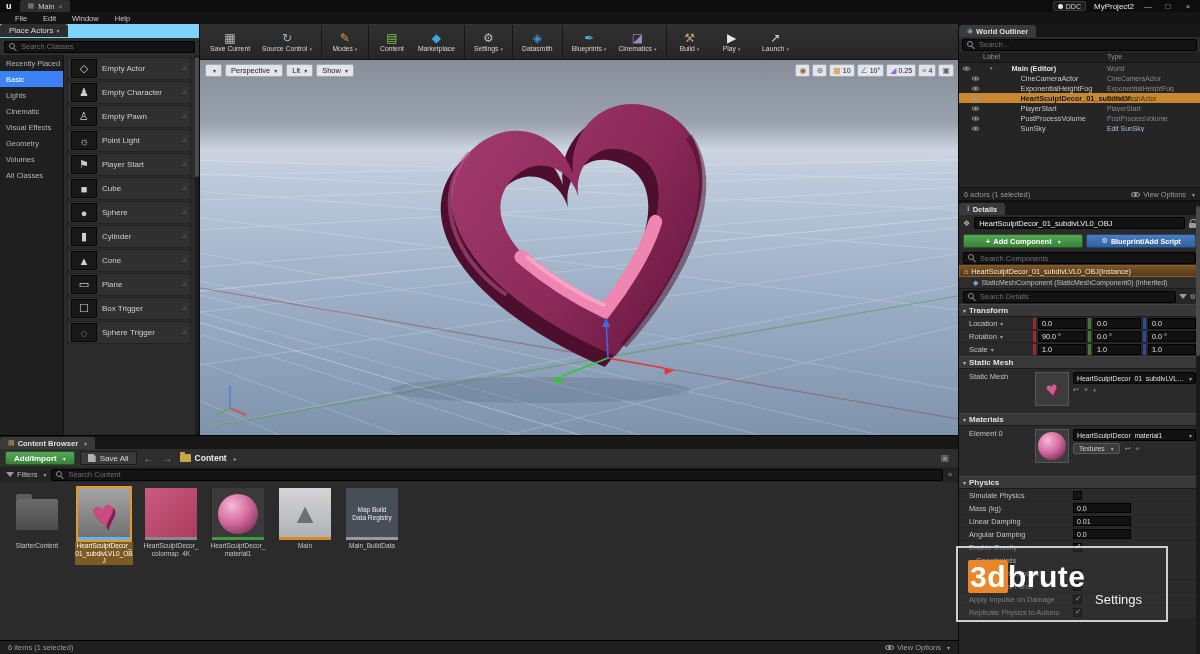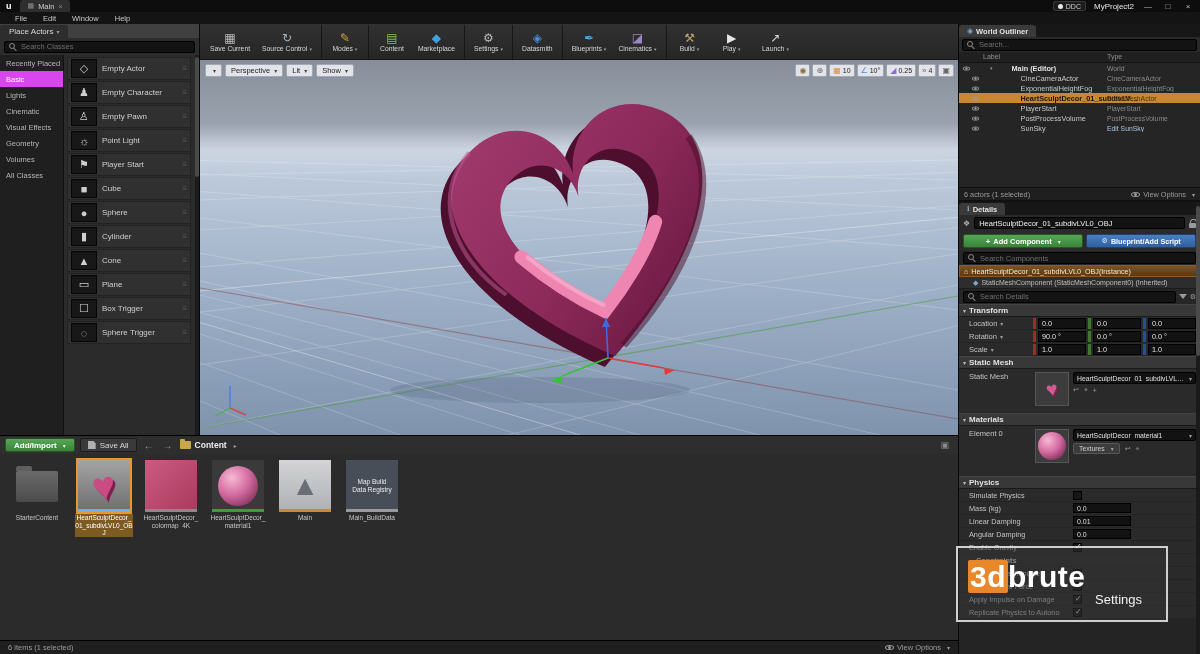--- a/index.html
+++ b/index.html
@@ -27,29 +27,29 @@
   .tb-right{margin-left:auto;display:flex;align-items:center;gap:8px;padding-right:6px}
   .ddc{display:flex;align-items:center;gap:3px;border:1px solid #3a3a3a;background:#1c1c1c;border-radius:2px;padding:0 4px;height:10px;font-size:7px;color:#cfcfcf}
   .ddc-dot{width:5px;height:5px;border-radius:50%;background:#e8e8e8}
   .proj{font-size:8px;color:#e8e8e8}
   .win-btn{color:#bdbdbd;font-size:8px;width:12px;text-align:center}
   .menubar{left:0;top:12px;width:1200px;height:12px;background:#141414;display:flex;align-items:center;padding-left:8px;gap:2px}
   .menu-item{font-size:7.5px;color:#c8c8c8;padding:0 7px}
 
   
   .left-panel{left:0;top:24px;width:200px;height:411px;background:#262626;display:flex;flex-direction:column;border-right:1px solid #0a0a0a}
-  .pa-tabrow{height:14px;background:#404040;display:flex;align-items:center}
+  .pa-tabrow{height:14px;background:#7dd3fc;display:flex;align-items:flex-start}
   .pa-tab{background:#2d2d2d;height:13px;display:flex;align-items:center;padding:0 9px;font-size:8px;color:#d8d8d8;border-radius:3px 3px 0 0}
   .pa-search{height:17px;background:#2d2d2d;display:flex;align-items:center;padding:1px 4px}
   .search-box{flex:1;height:12px;background:#131313;border:1px solid #000;border-radius:2px;display:flex;align-items:center;gap:4px;padding:0 4px}
   .search-ph{font-size:7.5px;color:#6f6f6f;white-space:nowrap;overflow:hidden}
   .pa-body{flex:1;display:flex;position:relative;min-height:0}
   .pa-cats{width:64px;background:#1f1f1f;border-right:1px solid #111}
   .pa-cat{height:16px;display:flex;align-items:center;padding-left:6px;font-size:7.5px;font-weight:normal;color:#b5b5b5}
-  .pa-cat.active{background:#d946ef;color:#fff}
+  .pa-cat.active{background:#3b82f6;color:#fff}
   .pa-items{flex:1;background:#2b2b2b;padding:2px 8px 0 3px;overflow:hidden}
   .pa-item{height:23px;margin-bottom:1px;background:#303030;display:flex;align-items:center;gap:5px;padding:0 3px;border:1px solid #232323}
   .pa-ico{width:26px;height:19px;background:#181818;border:1px solid #060606;color:#cfcfcf;font-size:11px;display:flex;align-items:center;justify-content:center;flex:none}
   .pa-lbl{font-size:8px;color:#cfcfcf;flex:1;white-space:nowrap;overflow:hidden}
   .grip{color:#5a5a5a;font-size:8px}
   .pa-scroll{position:absolute;right:0;top:0;bottom:0;width:4px;background:#1c1c1c}
   .pa-scroll:before{content:"";position:absolute;top:2px;left:0;width:4px;height:120px;background:#4a4a4a;border-radius:2px}
 
   
   .center{left:200px;top:24px;width:758px;height:411px;background:#222;display:flex;flex-direction:column}
@@ -890,37 +890,56 @@
           <span class="ph-lbl">Replicate Physics to Autono</span>
           <span class="ph-check on"></span>
 
         </div>
       </div>
     <div class="dt-scroll"></div>
   </div>
 </div>
 
 <div class="abs content-browser">
+  <div class="tabrow">
+    <div class="ptab">
+      <span class="ptab-ico" style="color:#c8a84a">▤</span>
+      <span>Content Browser</span>
+      <span class="caret">▾</span>
+    </div>
+  </div>
   <div class="cb-toolbar">
     <div class="btn-addimport">
       <span>Add/Import</span>
       <span class="caret" style="color:#d8f0d8">▾</span>
     </div>
     <div class="btn-saveall">
       <span class="floppy"></span>
       <span>Save All</span>
     </div>
     <span class="nav-arrow">←</span>
     <span class="nav-arrow">→</span>
     <div class="crumb">
       <span class="fold"></span>
       <span>Content</span>
       <span class="caret">▸</span>
     </div>
     <span class="cb-right-ico">▣</span>
+  </div>
+  <div class="cb-filters">
+    <span class="filters-lbl">
+      <span class="funnel"></span>
+      <span>Filters</span>
+      <span class="caret">▾</span>
+    </span>
+    <div class="search-box" style="flex:1">
+      <span class="mag"></span>
+      <span class="search-ph">Search Content</span>
+    </div>
+    <span class="mini-ico">≡</span>
   </div>
   <div class="cb-content">
 
       <div class="cb-tile" data-kind="folder">
         <div class="cb-thumb">
           <div class="thumb-folder"></div>
 
         </div>
         <div class="cb-label">StarterContent</div>
       </div>

